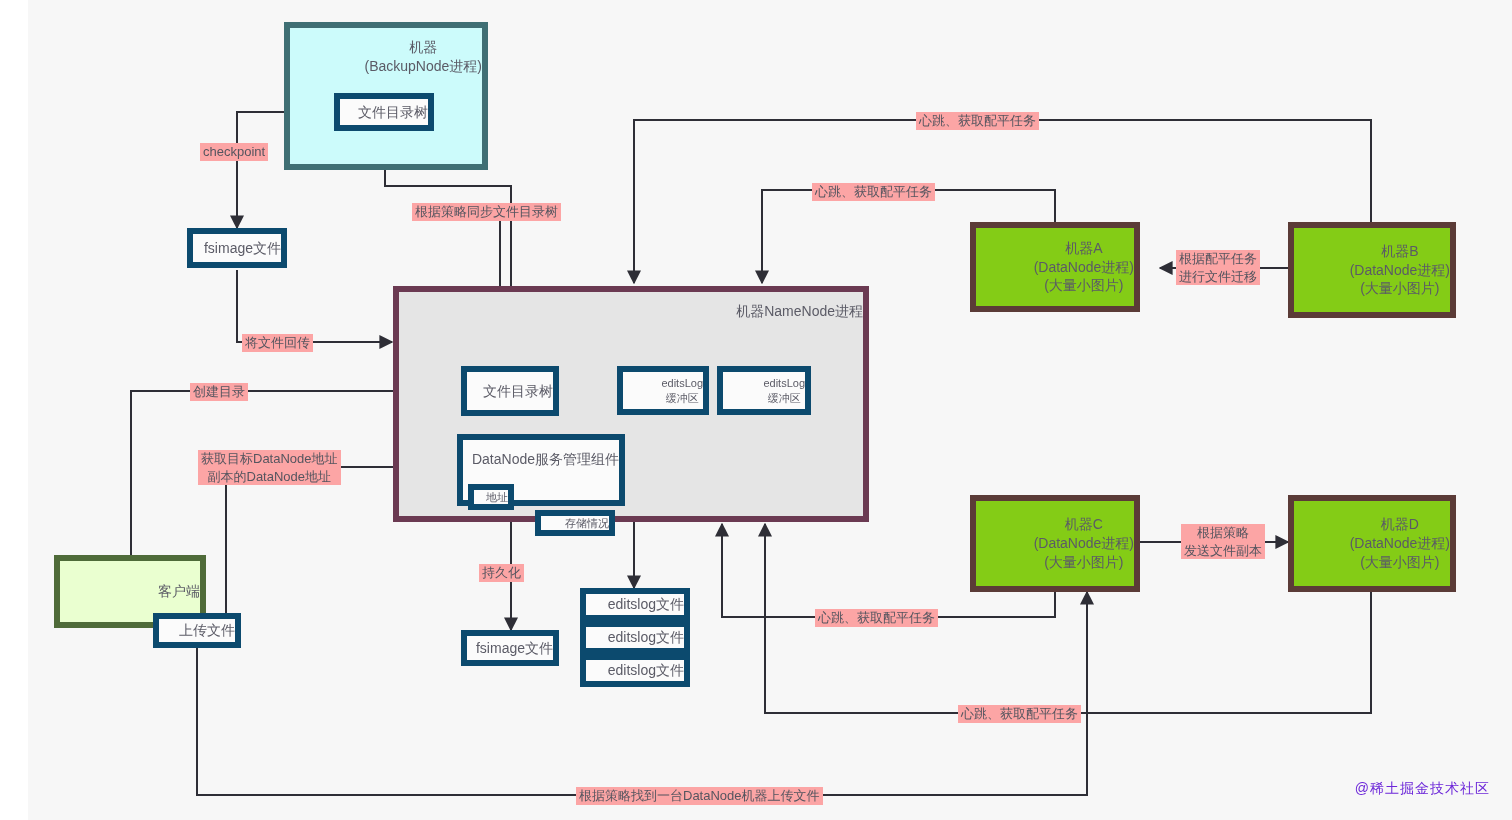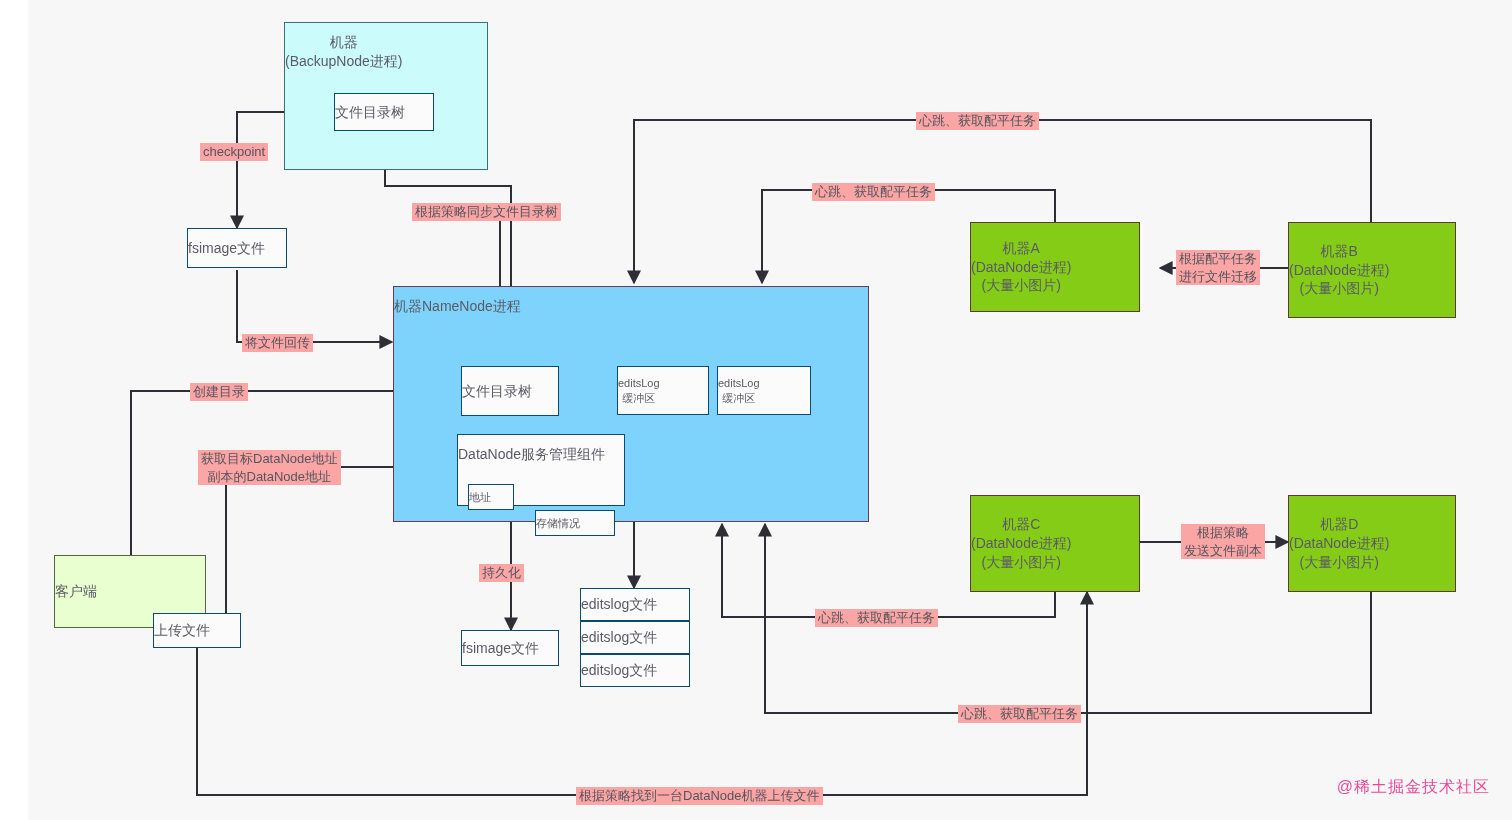--- a/index.html
+++ b/index.html
@@ -5,35 +5,35 @@
   html,body{margin:0;padding:0;}
   body{
     width:1512px;height:820px;overflow:hidden;background:#ffffff;
     font-family:"Liberation Sans","DejaVu Sans",sans-serif;
   }
   #stage{position:relative;width:1512px;height:820px;background:#ffffff;}
   #canvas{position:absolute;left:28px;top:0;width:1484px;height:820px;background:#f7f7f7;}
   svg.wires{position:absolute;left:0;top:0;width:1512px;height:820px;pointer-events:none;}
 
   .node{position:absolute;box-sizing:border-box;display:flex;align-items:center;
-        justify-content:flex-start;text-align:center;border:1px solid #0c4a6e;
+        justify-content:flex-end;text-align:center;border:6px solid #0c4a6e;
         color:#5b5b66;line-height:1.35;white-space:pre-line;}
   .plain{background:#fbfbfb;}
   .cyan{background:#ccfbfb;border-color:#3f6f74;}
-  .pinkbig{background:#7dd3fc;border-color:#6b3a52;}
+  .pinkbig{background:#e5e5e5;border-color:#6b3a52;}
   .green{background:#eaffd0;border-color:#4f6b39;}
   .salmon{background:#84cc16;border-color:#5b3b37;}
   .title-top{align-items:flex-start;padding-top:10px;}
   .f13{font-size:11px;}
   .f14{font-size:14px;}
 
   .lbl{position:absolute;color:#55555f;font-size:13px;line-height:1.35;
        white-space:pre-line;background:#fca5a5;padding:0 3px;text-align:center;}
   .lbl.left{text-align:left;}
-  .wm{position:absolute;right:22px;bottom:22px;color:#ec4899;font-size:16px;
+  .wm{position:absolute;right:22px;bottom:22px;color:#6d28d9;font-size:14px;
       letter-spacing:1px;}
 </style>
 </head>
 <body>
 
 <div id="stage">
   <div id="canvas"></div>
 
   <svg class="wires" viewBox="0 0 1512 820" xmlns="http://www.w3.org/2000/svg">
     <defs>

